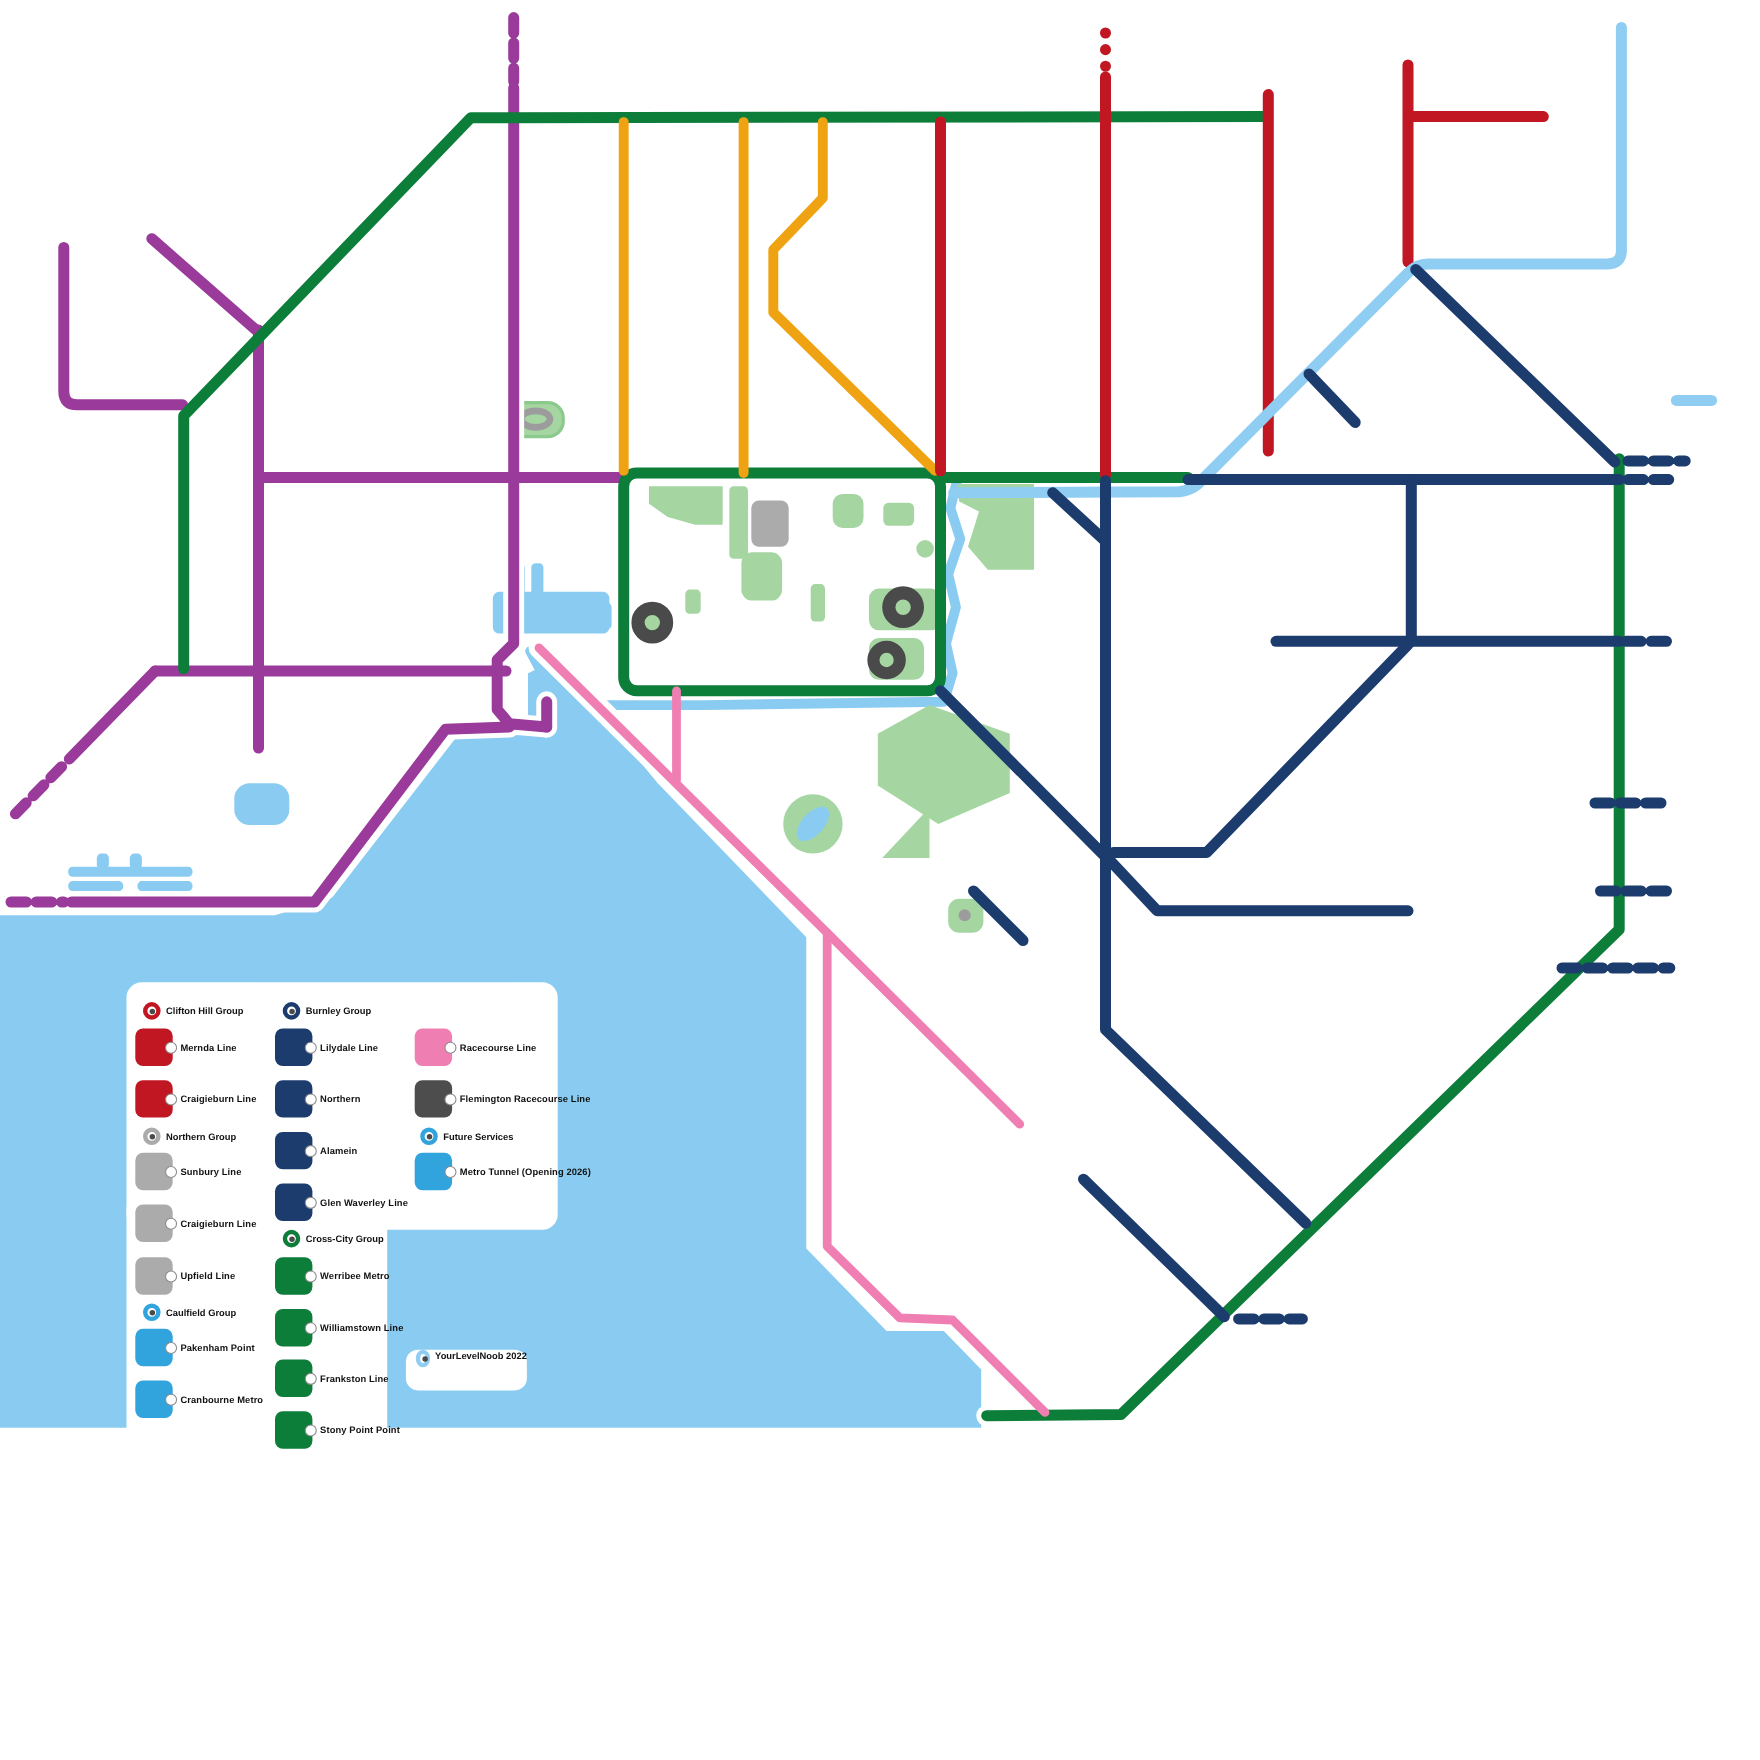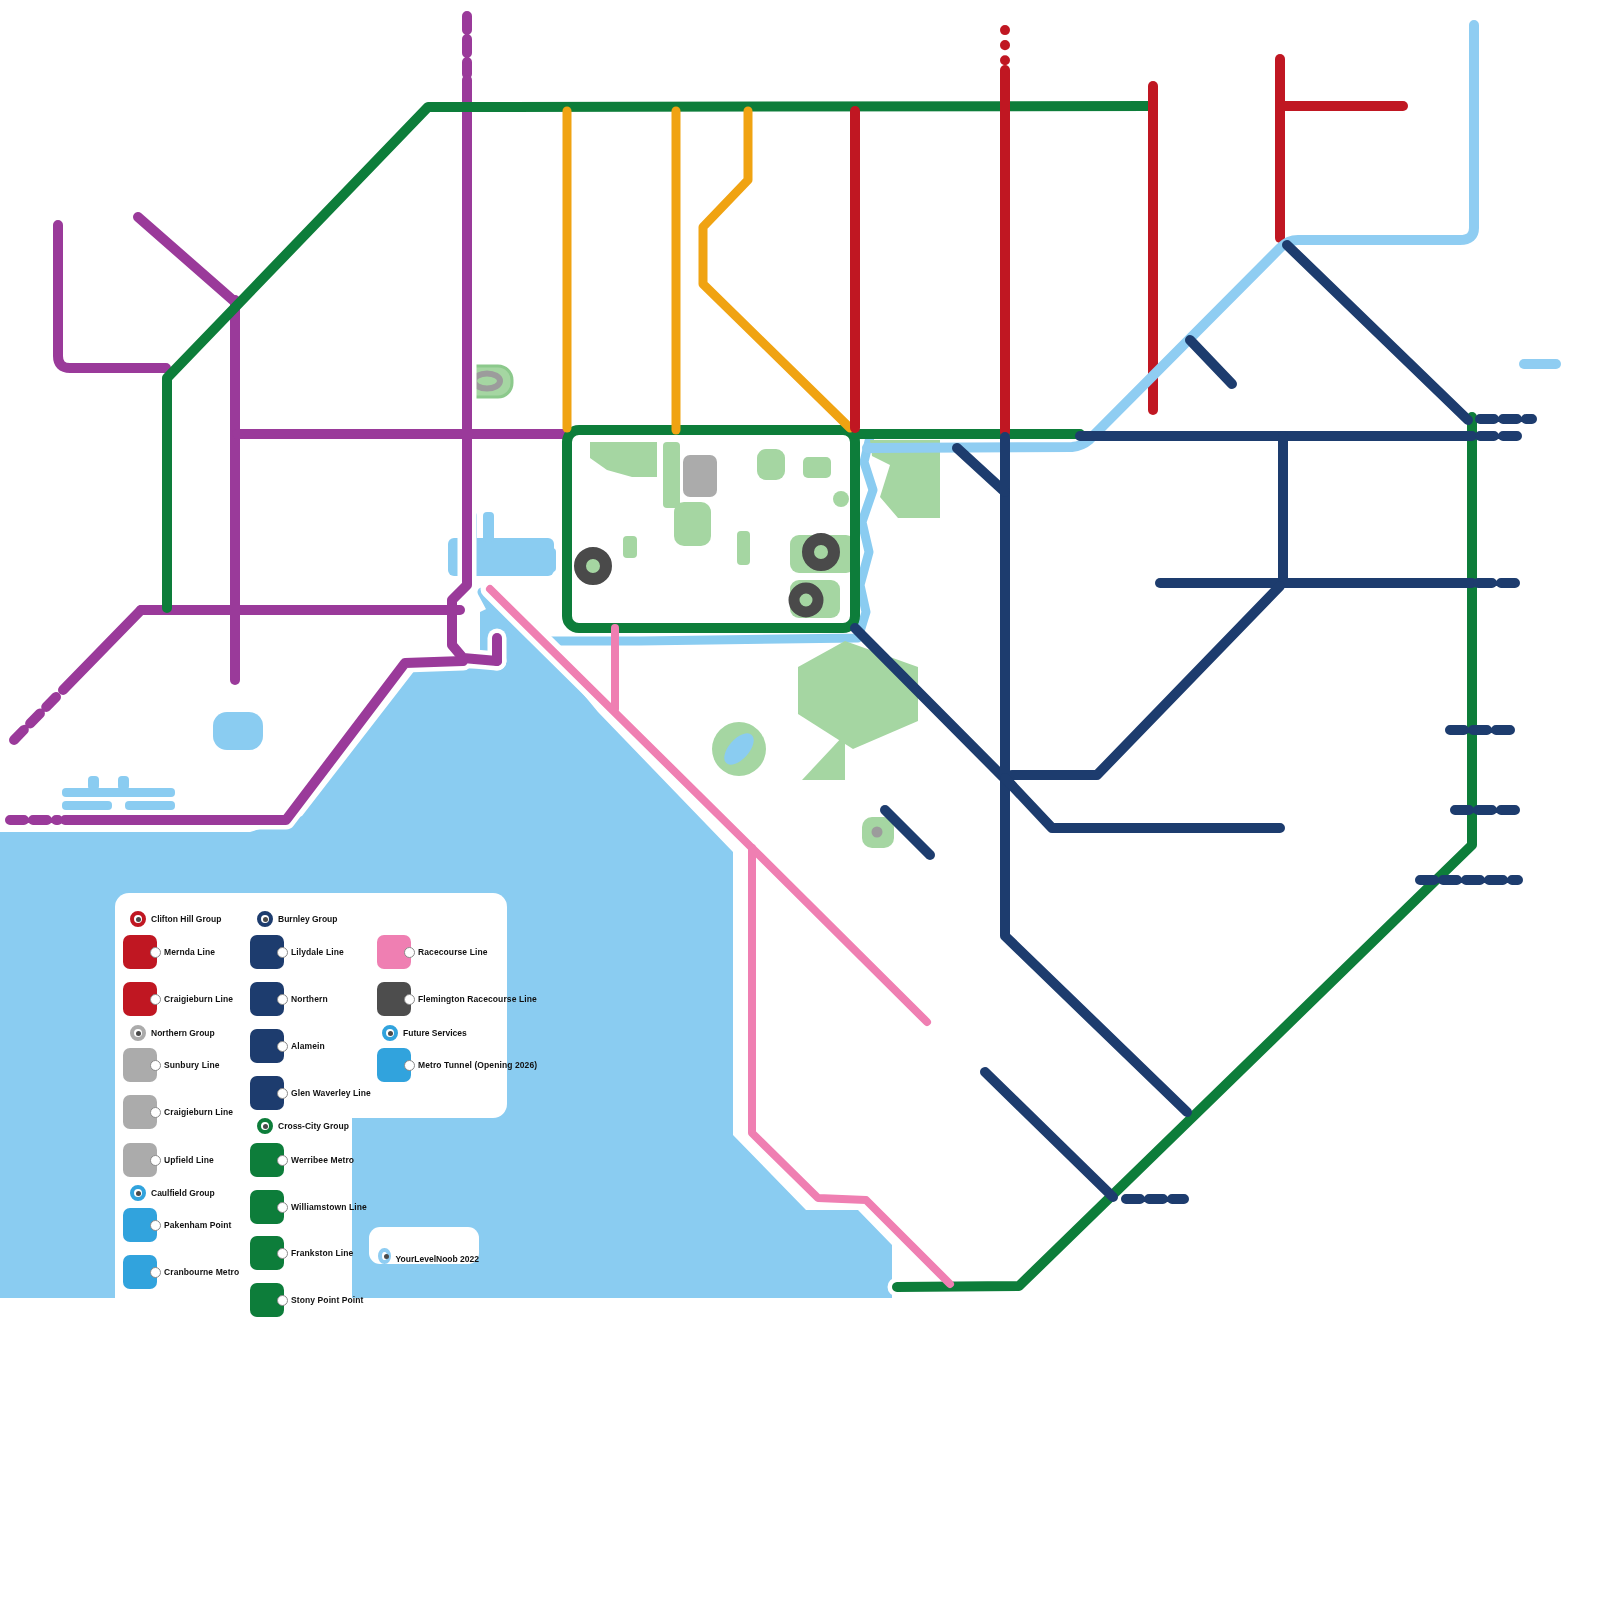--- a/index.html
+++ b/index.html
@@ -35,21 +35,21 @@
   .lg-head{position:absolute;height:16px;display:flex;align-items:center;}
   .hd-ring{width:8px;height:8px;border-radius:50%;background:#fff;border:4px solid #000;
     position:relative;}
   .hd-ring::after{content:"";position:absolute;left:1.5px;top:1.5px;width:5px;height:5px;
     border-radius:50%;background:#4a4a4a;}
   .rg-red{border-color:var(--c-red)!important;} .rg-gray{border-color:var(--c-gray)!important;}
   .rg-navy{border-color:var(--c-navy)!important;} .rg-green{border-color:var(--c-green)!important;}
   .rg-blue{border-color:var(--c-skybox)!important;} .rg-pale{border-color:var(--c-skyline)!important;}
   .hd-label{font-size:8.5px;font-weight:bold;color:#111;margin-left:5px;white-space:nowrap;}
   #watermark{position:absolute;left:369px;top:1227px;width:110px;height:37px;background:#fff;
-    border-radius:11px;display:flex;align-items:flex-end;padding-left:9px;box-sizing:border-box;}
+    border-radius:11px;display:flex;align-items:flex-start;padding-left:9px;box-sizing:border-box;}
 </style>
 </head>
 <body>
 
 <div id="stage">
 
 <svg id="mapsvg" width="1600" height="1600" viewBox="0 0 1600 1600">
 
   <g>
     <path class="fl-water" d="M0,832 L250,832 L302,816 L415,670 L480,668 L480,612 L505,600

